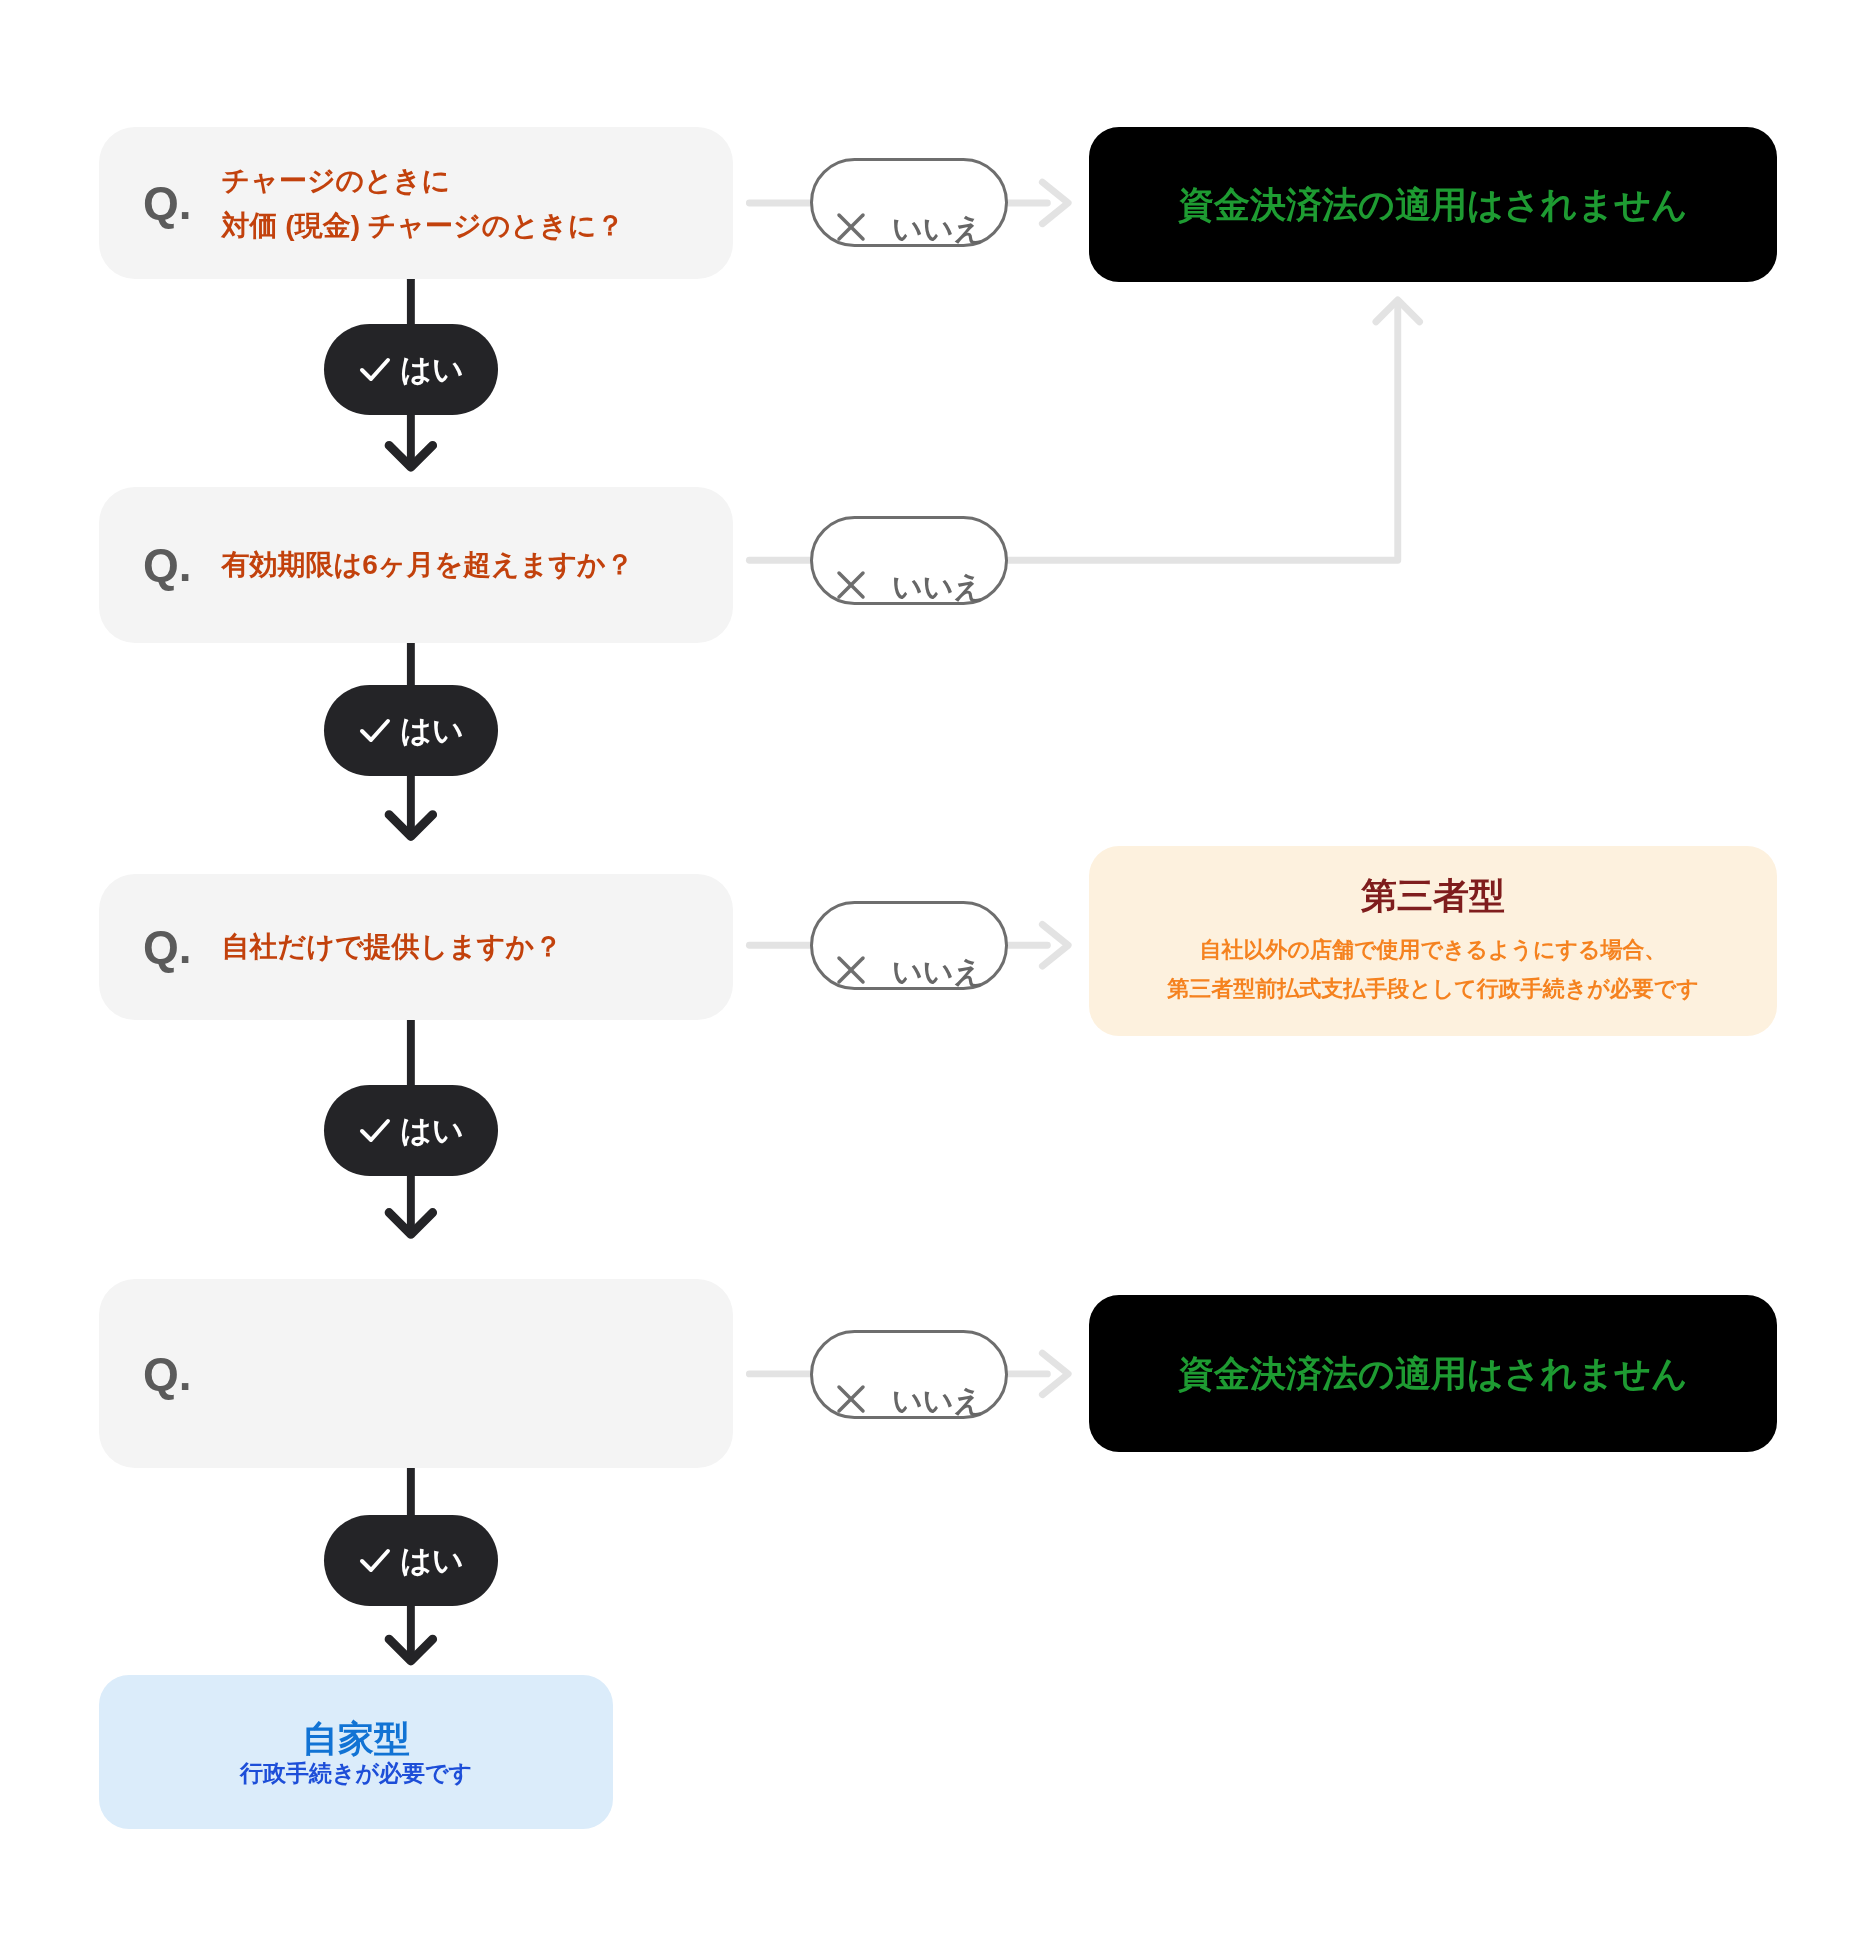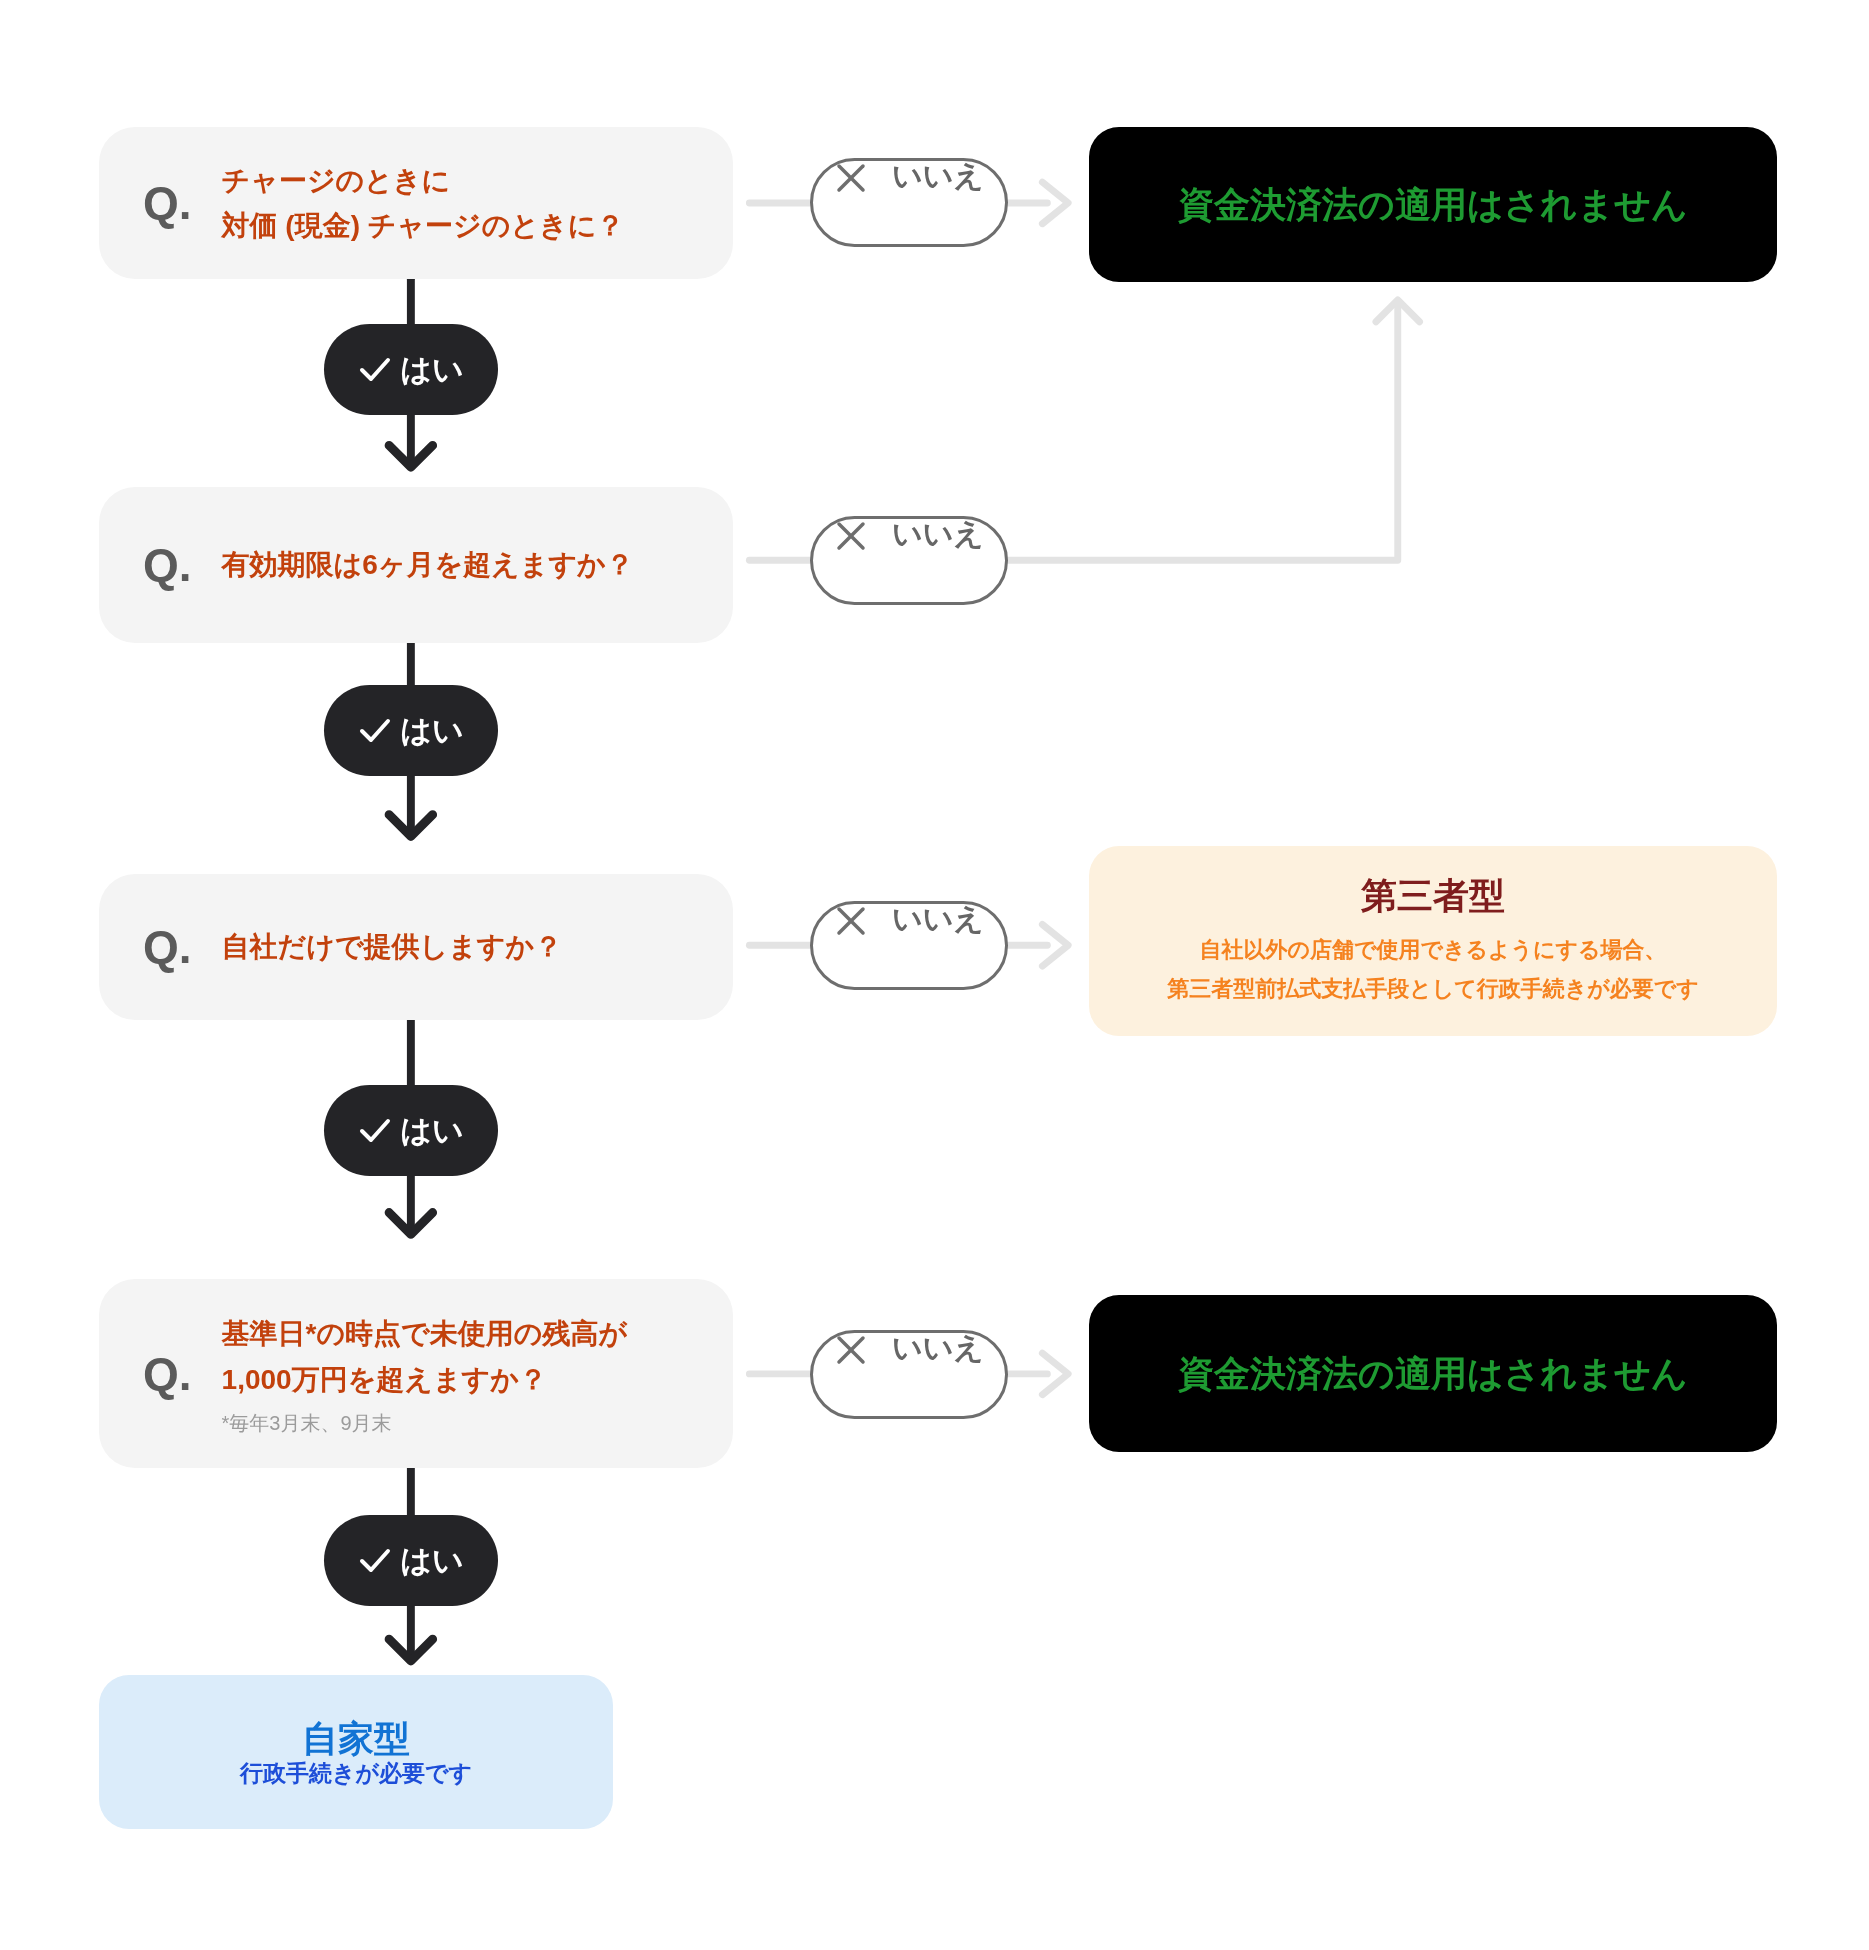--- a/index.html
+++ b/index.html
@@ -27,21 +27,21 @@
     margin-right:30px;line-height:1;flex:0 0 auto;
   }
   .qtext{display:flex;flex-direction:column;justify-content:center;}
   .qline{font-size:28px;font-weight:700;color:#c2410c;line-height:1.62;}
   .qfootnote{font-size:20px;font-weight:400;color:#9B9B9B;margin-top:8px;line-height:1.3;}
 
   .pill-no{
     position:absolute;left:810px;width:198px;height:89px;
     background:#ffffff;border:3px solid #6E6E6E;border-radius:45px;
     box-sizing:border-box;
-    display:flex;align-items:flex-start;justify-content:center;gap:24px;
+    display:flex;align-items:flex-end;justify-content:center;gap:24px;
   }
   .pill-no .label{font-size:30px;font-weight:700;color:#666666;line-height:1;}
 
   .pill-yes{
     position:absolute;left:324px;width:174px;height:91px;
     background:#242427;border-radius:46px;
     display:flex;align-items:center;justify-content:center;gap:8px;
   }
   .pill-yes .label{font-size:31px;font-weight:700;color:#ffffff;line-height:1;}
 
@@ -122,25 +122,20 @@
 
   <div class="qcard" style="top:874px;height:146px;">
     <div class="qprefix">Q.</div>
     <div class="qtext">
       <div class="qline">自社だけで提供しますか？</div>
     </div>
   </div>
 
   <div class="qcard" style="top:1279px;height:189px;">
     <div class="qprefix">Q.</div>
-    <div class="qtext">
-      <div class="qline">基準日*の時点で未使用の残高が</div>
-      <div class="qline">1,000万円を超えますか？</div>
-      <div class="qfootnote">*毎年3月末、9月末</div>
-    </div>
   </div>
 
   <div class="pill-no" style="top:158px;">
     <svg width="34" height="34" viewBox="0 0 34 34">
       <line x1="5" y1="5" x2="29" y2="29" stroke="#6E6E6E" stroke-width="3.5" stroke-linecap="round"></line>
       <line x1="29" y1="5" x2="5" y2="29" stroke="#6E6E6E" stroke-width="3.5" stroke-linecap="round"></line>
     </svg>
     <span class="label">いいえ</span>
   </div>
   <div class="pill-no" style="top:516px;">

